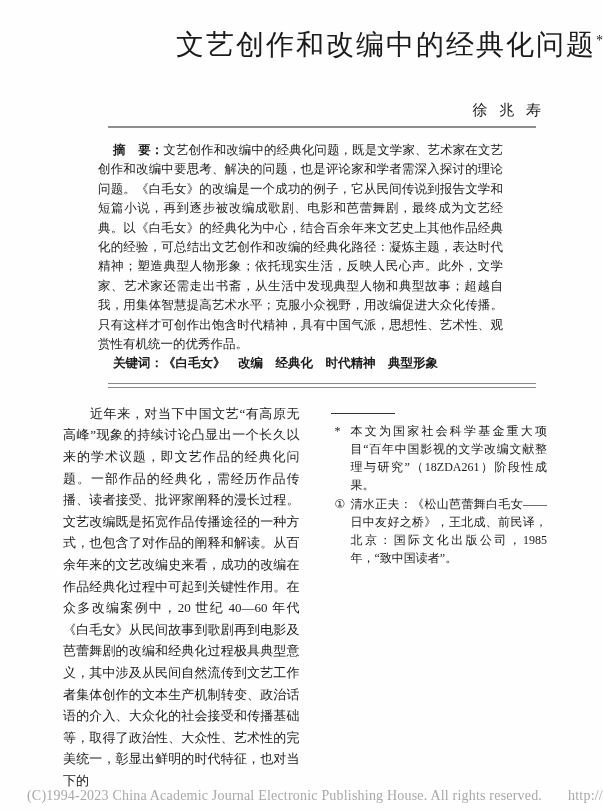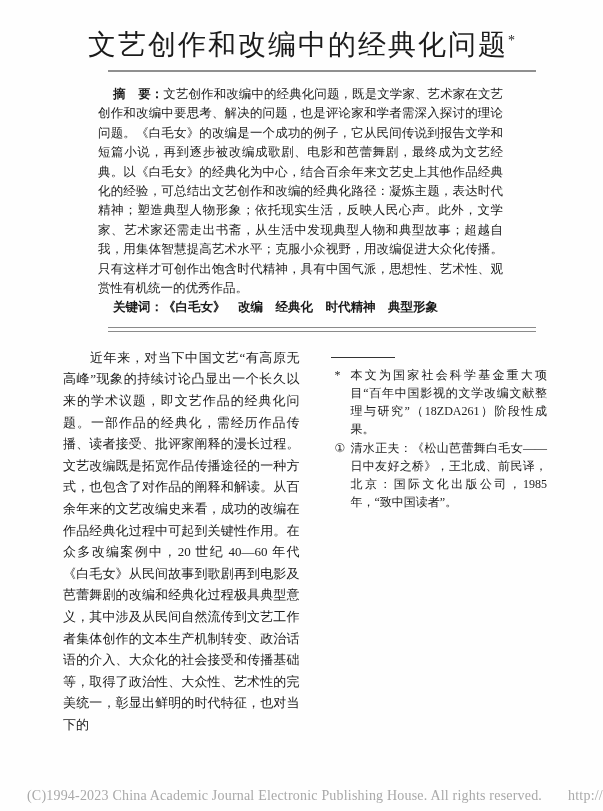--- a/index.html
+++ b/index.html
@@ -8,21 +8,21 @@
     width:603px; height:811px;
     margin:0 auto;
     background:#fefefe;
     overflow:hidden;
     font-family:"Liberation Serif","DejaVu Serif",serif;
     color:#1b1b1b;
   }
   
   .title {
     margin:0; padding-top:22px;
-    text-align:center;
+    text-align:right;
     font-size:28px; font-weight:500;
     letter-spacing:2px; line-height:38px;
   }
   .title sup { font-size:14px; vertical-align:9px; letter-spacing:0; }
   .subtitle {
     margin:8px 0 0 112px;
     font-size:15px; letter-spacing:3px;
     line-height:20px;
   }
   .author {
@@ -87,20 +87,21 @@
   .footer .url { margin-left:26px; }
 </style>
 </head>
 <body>
 
 <div class="page">
 
   <h1 class="title"><span>文艺创作和改编中的经典化问题</span><sup>*</sup></h1>
 
 
+  <div class="author">徐 兆 寿</div>
 
   <div class="rule-single"></div>
 
   <div class="abstract-block">
     <p class="abstract-para"><span class="b">摘　要：</span><span>文艺创作和改编中的经典化问题，既是文学家、艺术家在文艺创作和改编中要思考、解决的问题，也是评论家和学者需深入探讨的理论问题。《白毛女》的改编是一个成功的例子，它从民间传说到报告文学和短篇小说，再到逐步被改编成歌剧、电影和芭蕾舞剧，最终成为文艺经典。以《白毛女》的经典化为中心，结合百余年来文艺史上其他作品经典化的经验，可总结出文艺创作和改编的经典化路径：凝炼主题，表达时代精神；塑造典型人物形象；依托现实生活，反映人民心声。此外，文学家、艺术家还需走出书斋，从生活中发现典型人物和典型故事；超越自我，用集体智慧提高艺术水平；克服小众视野，用改编促进大众化传播。只有这样才可创作出饱含时代精神，具有中国气派，思想性、艺术性、观赏性有机统一的优秀作品。</span></p>
     <p class="keywords-line"><span>关键词：</span><span>《白毛女》　改编　经典化　时代精神　典型形象</span></p>
   </div>
 
   <div class="rule-double"></div>
 

